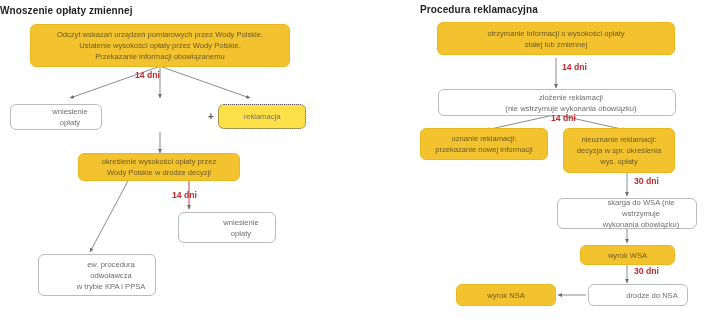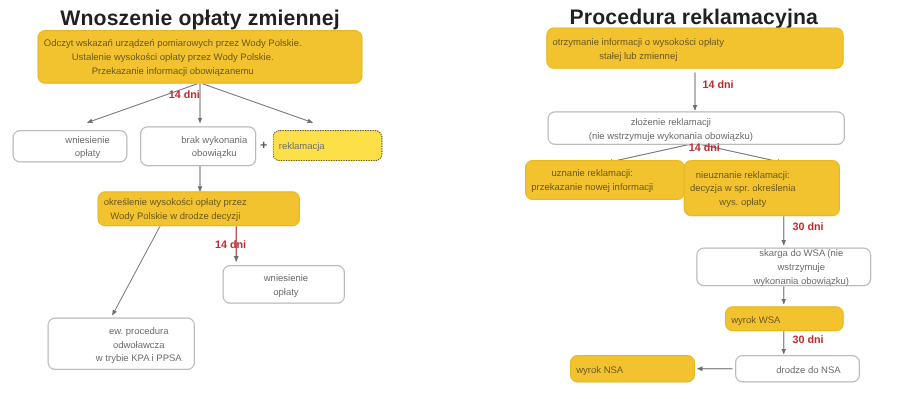--- a/index.html
+++ b/index.html
@@ -25,31 +25,31 @@
   #edges {
     position: absolute;
     left: 0; top: 0;
     width: 720px;
     height: 319px;
     pointer-events: none;
   }
   .panel-title {
     position: absolute;
     font-weight: bold;
-    font-size: 17px;
+    font-size: 10px;
     color: #231f20;
-    text-align: center;
     letter-spacing: 0.1px;
     white-space: nowrap;
   }
   .node {
     position: absolute;
     box-sizing: border-box;
     display: flex;
     align-items: center;
+    justify-content: center;
     text-align: center;
     border-radius: 6px;
     font-size: 7.6px;
     line-height: 1.45;
     padding: 2px 4px;
   }
   .node .node-label {
     display: block;
     white-space: pre-line;
   }
@@ -154,24 +154,20 @@
 Ustalenie wysokości opłaty przez Wody Polskie.
 Przekazanie informacji obowiązanemu</span>
   </div>
 
   <div class="duration" style="left:135px; top:70px;">14 dni</div>
 
   <div class="node outline" style="left:10px; top:104px; width:92px; height:26px;">
     <span class="node-label">wniesienie opłaty</span>
   </div>
 
-  <div class="node outline" style="left:112px; top:101px; width:93px; height:32px;">
-    <span class="node-label">brak wykonania
-obowiązku</span>
-  </div>
 
   <div class="plus-sign" style="left:208px; top:112px;">+</div>
 
   <div class="node dotted" style="left:218px; top:104px; width:88px; height:25px;">
     <span class="node-label">reklamacja</span>
   </div>
 
   <div class="node fill" style="left:78px; top:153px; width:162px; height:28px;">
     <span class="node-label">określenie wysokości opłaty przez
 Wody Polskie w drodze decyzji</span>
@@ -203,21 +199,21 @@
 (nie wstrzymuje wykonania obowiązku)</span>
   </div>
 
   <div class="duration" style="left:551px; top:113px;">14 dni</div>
 
   <div class="node fill" style="left:420px; top:128px; width:128px; height:32px;">
     <span class="node-label">uznanie reklamacji:
 przekazanie nowej informacji</span>
   </div>
 
-  <div class="node fill" style="left:547px; top:128px; width:125px; height:45px;">
+  <div class="node fill" style="left:563px; top:128px; width:112px; height:45px;">
     <span class="node-label">nieuznanie reklamacji:
 decyzja w spr. określenia
 wys. opłaty</span>
   </div>
 
   <div class="duration" style="left:634px; top:176px;">30 dni</div>
 
   <div class="node outline" style="left:557px; top:198px; width:140px; height:31px;">
     <span class="node-label">skarga do WSA (nie wstrzymuje
 wykonania obowiązku)</span>

